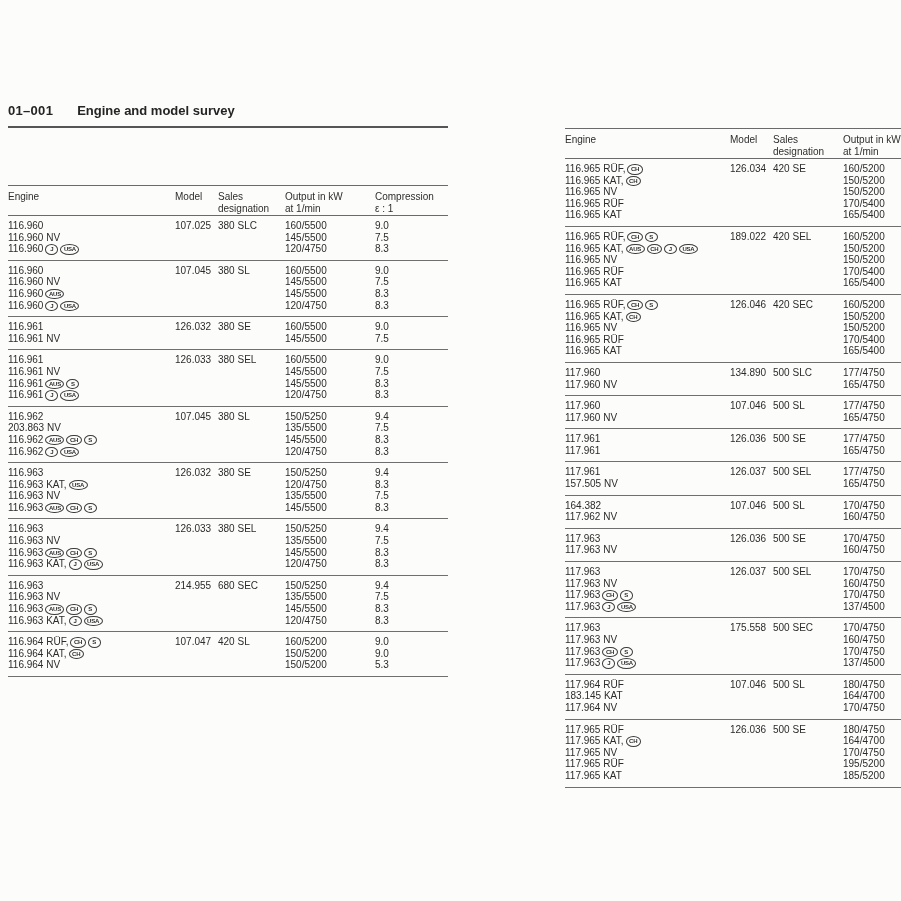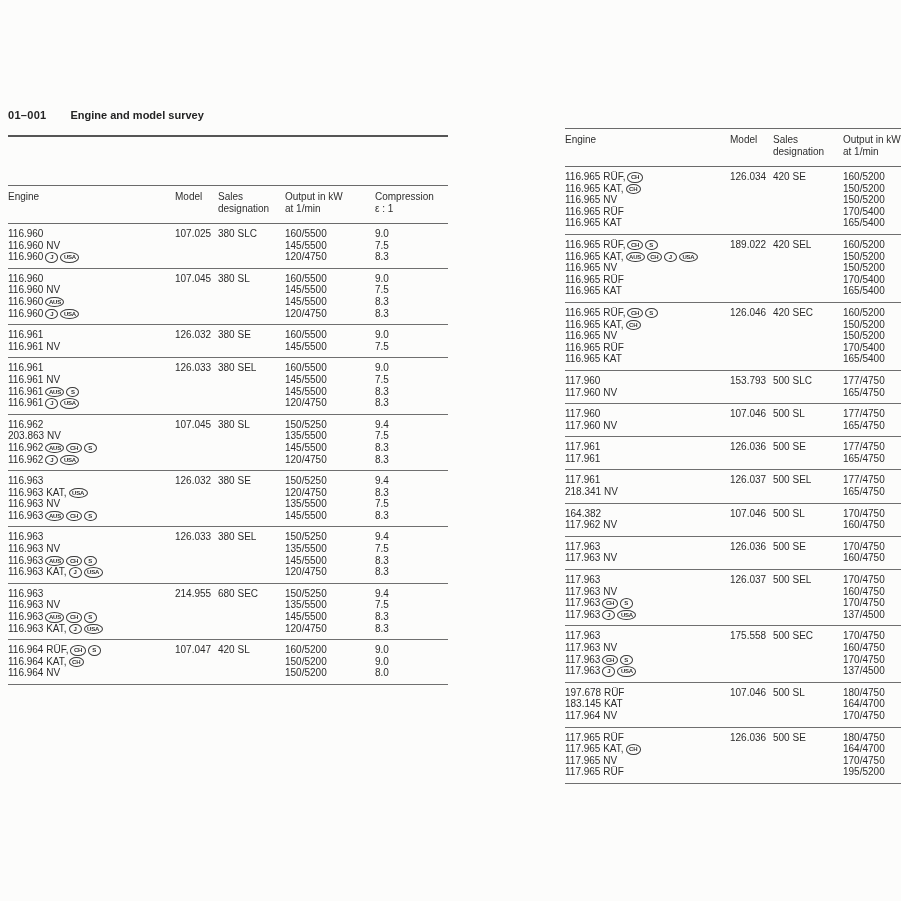--- a/index.html
+++ b/index.html
@@ -2,32 +2,32 @@
 <html><head>
 <meta charset="utf-8">
 <style>
   html,body{margin:0;padding:0;background:#ffffff;}
   .page{
     position:relative;width:901px;height:901px;background:#fcfcfb;
     font-family:"Liberation Sans","DejaVu Sans",sans-serif;color:#2b2b2b;overflow:hidden;
   }
   
   .doc-header{
-    position:absolute;left:8px;top:109px;width:440px;
-    border-bottom:2px solid #555;padding-bottom:14px;
-    font-size:11px;font-weight:bold;color:#242424;
+    position:absolute;left:8px;top:103px;width:440px;
+    border-bottom:2px solid #555;padding-bottom:8px;
+    font-size:13px;font-weight:bold;color:#242424;
   }
   .doc-header .sec{display:inline-block;margin-right:24px;letter-spacing:.3px;}
   
   .table{position:absolute;font-size:10px;}
   .table.left{left:8px;top:185px;width:440px;}
   .table.right{left:565px;top:128px;width:336px;}
   .tbl-header{
     display:grid;border-top:1px solid #6a6a6a;border-bottom:1px solid #6a6a6a;
-    padding:5px 0 8px 0;
+    padding:5px 0 0 0;
   }
   .table.left .tbl-header, .table.left .tbl-row{grid-template-columns:167px 43px 67px 90px 1fr;}
   .table.right .tbl-header, .table.right .tbl-row{grid-template-columns:165px 43px 70px 1fr;}
   .hcell{white-space:pre-line;line-height:12px;color:#2e2e2e;}
   .tbl-group{border-bottom:1px solid #6f6f6f;padding:4px 0 5px 0;}
   .tbl-row{display:grid;}
   .cell{line-height:11.6px;white-space:nowrap;overflow:visible;}
   .engine-cell span.etxt{vertical-align:baseline;}
   .badge{
     display:inline-block;border:1px solid #3c3c3c;border-radius:50%;
@@ -289,21 +289,21 @@
             <div class="cell"></div>
             <div class="cell"></div>
             <div class="cell">150/5200</div>
             <div class="cell">9.0</div>
           </div>
           <div class="tbl-row">
             <div class="cell engine-cell"><span class="etxt">116.964 NV</span></div>
             <div class="cell"></div>
             <div class="cell"></div>
             <div class="cell">150/5200</div>
-            <div class="cell">8.0</div>
+            <div class="cell">5.3</div>
           </div>
         </div>
       </div>
   </div>
 
   <div class="table right">
     <div class="tbl-header">
       <div class="hcell">Engine</div>
       <div class="hcell">Model</div>
       <div class="hcell">Sales
@@ -404,21 +404,21 @@
           <div class="tbl-row">
             <div class="cell engine-cell"><span class="etxt">116.965 KAT</span></div>
             <div class="cell"></div>
             <div class="cell"></div>
             <div class="cell">165/5400</div>
           </div>
         </div>
         <div class="tbl-group">
           <div class="tbl-row">
             <div class="cell engine-cell"><span class="etxt">117.960</span></div>
-            <div class="cell">153.793</div>
+            <div class="cell">134.890</div>
             <div class="cell">500 SLC</div>
             <div class="cell">177/4750</div>
           </div>
           <div class="tbl-row">
             <div class="cell engine-cell"><span class="etxt">117.960 NV</span></div>
             <div class="cell"></div>
             <div class="cell"></div>
             <div class="cell">165/4750</div>
           </div>
         </div>
@@ -451,21 +451,21 @@
           </div>
         </div>
         <div class="tbl-group">
           <div class="tbl-row">
             <div class="cell engine-cell"><span class="etxt">117.961</span></div>
             <div class="cell">126.037</div>
             <div class="cell">500 SEL</div>
             <div class="cell">177/4750</div>
           </div>
           <div class="tbl-row">
-            <div class="cell engine-cell"><span class="etxt">218.341 NV</span></div>
+            <div class="cell engine-cell"><span class="etxt">157.505 NV</span></div>
             <div class="cell"></div>
             <div class="cell"></div>
             <div class="cell">165/4750</div>
           </div>
         </div>
         <div class="tbl-group">
           <div class="tbl-row">
             <div class="cell engine-cell"><span class="etxt">164.382</span></div>
             <div class="cell">107.046</div>
             <div class="cell">500 SL</div>
@@ -539,21 +539,21 @@
           </div>
           <div class="tbl-row">
             <div class="cell engine-cell"><span class="etxt">117.963</span><span class="badge">J</span><span class="badge">USA</span></div>
             <div class="cell"></div>
             <div class="cell"></div>
             <div class="cell">137/4500</div>
           </div>
         </div>
         <div class="tbl-group">
           <div class="tbl-row">
-            <div class="cell engine-cell"><span class="etxt">197.678 RÜF</span></div>
+            <div class="cell engine-cell"><span class="etxt">117.964 RÜF</span></div>
             <div class="cell">107.046</div>
             <div class="cell">500 SL</div>
             <div class="cell">180/4750</div>
           </div>
           <div class="tbl-row">
             <div class="cell engine-cell"><span class="etxt">183.145 KAT</span></div>
             <div class="cell"></div>
             <div class="cell"></div>
             <div class="cell">164/4700</div>
           </div>
@@ -581,18 +581,24 @@
             <div class="cell engine-cell"><span class="etxt">117.965 NV</span></div>
             <div class="cell"></div>
             <div class="cell"></div>
             <div class="cell">170/4750</div>
           </div>
           <div class="tbl-row">
             <div class="cell engine-cell"><span class="etxt">117.965 RÜF</span></div>
             <div class="cell"></div>
             <div class="cell"></div>
             <div class="cell">195/5200</div>
+          </div>
+          <div class="tbl-row">
+            <div class="cell engine-cell"><span class="etxt">117.965 KAT</span></div>
+            <div class="cell"></div>
+            <div class="cell"></div>
+            <div class="cell">185/5200</div>
           </div>
         </div>
       </div>
   </div>
 
 </div>
 
 </body></html>

